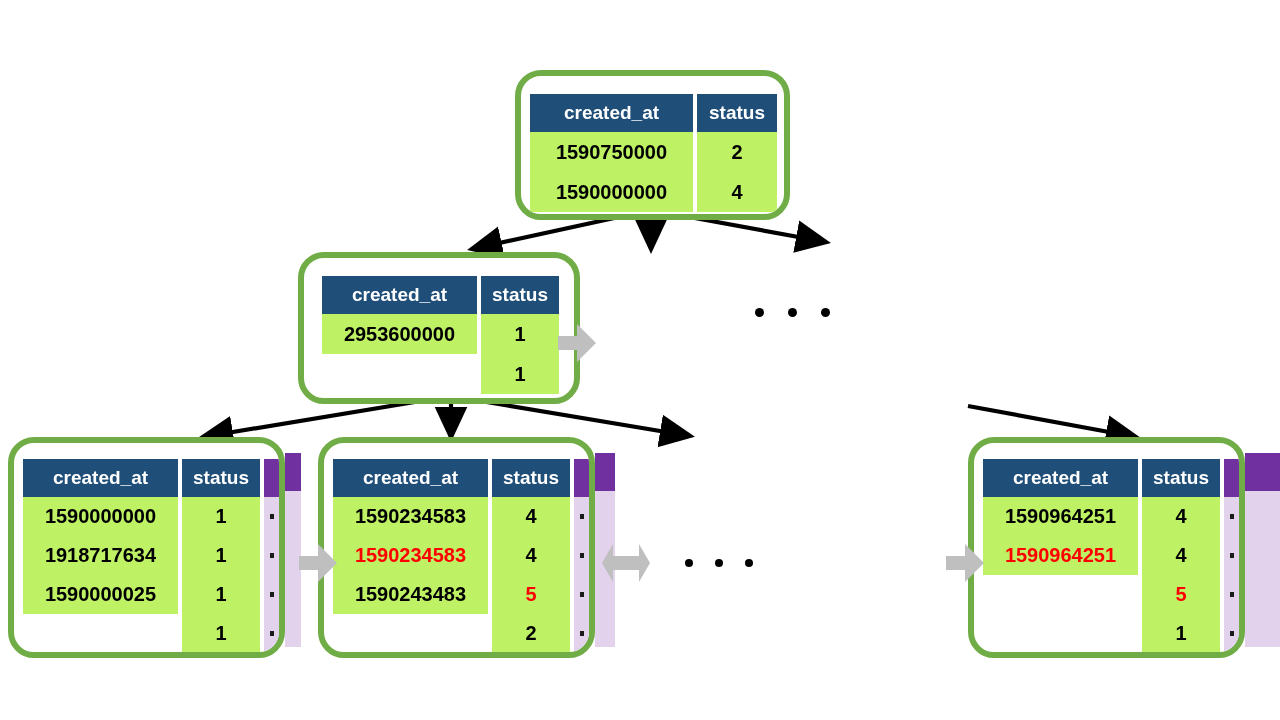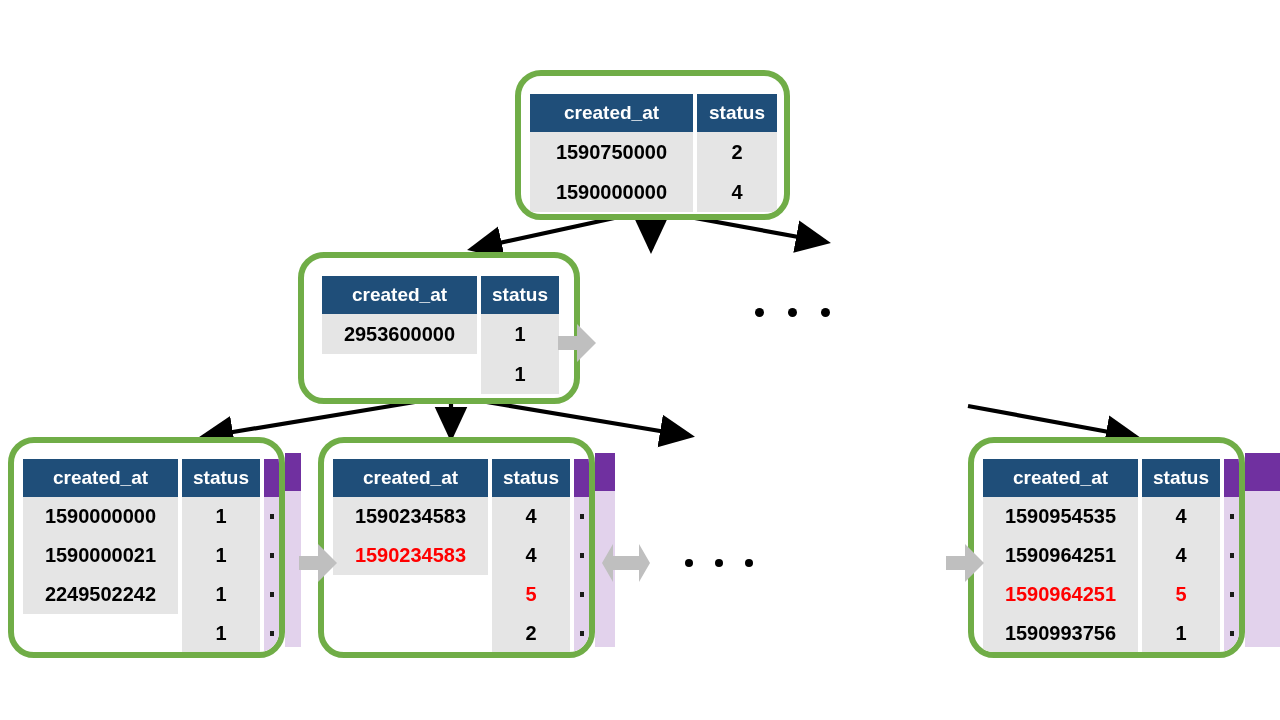--- a/index.html
+++ b/index.html
@@ -36,21 +36,21 @@
   .hcell{
     background:#1F4E79;
     color:#ffffff;
     font-weight:bold;
     display:flex;align-items:center;justify-content:center;
     box-sizing:border-box;
   }
   .hcell.pk{background:#7030A0;}
 
   .dcell{
-    background:#e5e5e5;
+    background:#bef264;
     color:#000000;
     font-weight:bold;
     display:flex;align-items:center;justify-content:center;
     box-sizing:border-box;
   }
   .dcell.pk{background:#E2D2EC;justify-content:flex-start;padding-left:6px;}
   .dcell.alert{color:#FF0000;}
 
   .pkdot{
     display:inline-block;width:4px;height:5px;background:#1a1a1a;
@@ -145,22 +145,22 @@
 
   <svg class="sib" style="left:556px;top:322px;" width="48" height="42" viewBox="0 0 48 42" xmlns="http://www.w3.org/2000/svg">
     <path d="M21,2 L40,21 L21,40 L21,28 L2,28 L2,14 L21,14 Z" fill="#BFBFBF"></path>
   </svg>
 
   <div class="node node-leaf" style="left:8px;top:437px;width:277px;height:221px;">
     <div class="node-inner" style="left:9px;top:16px;">
       <div class="col col-created">
         <div class="hcell">created_at</div>
         <div class="dcell">1590000000</div>
-        <div class="dcell">1590000021</div>
-        <div class="dcell">2249502242</div>
+        <div class="dcell">1918717634</div>
+        <div class="dcell">1590000025</div>
       </div>
       <div class="col col-status">
         <div class="hcell">status</div>
         <div class="dcell">1</div>
         <div class="dcell">1</div>
         <div class="dcell">1</div>
         <div class="dcell">1</div>
       </div>
       <div class="col col-pk">
         <div class="hcell pk">pk</div>
@@ -182,20 +182,21 @@
 
   <div style="position:absolute;left:285px;top:453px;width:16px;height:38px;background:#7030A0;"></div>
   <div style="position:absolute;left:285px;top:491px;width:16px;height:156px;background:#E2D2EC;"></div>
 
   <div class="node node-leaf" style="left:318px;top:437px;width:277px;height:221px;">
     <div class="node-inner" style="left:9px;top:16px;">
       <div class="col col-created">
         <div class="hcell">created_at</div>
         <div class="dcell">1590234583</div>
         <div class="dcell alert">1590234583</div>
+        <div class="dcell">1590243483</div>
       </div>
       <div class="col col-status">
         <div class="hcell">status</div>
         <div class="dcell">4</div>
         <div class="dcell">4</div>
         <div class="dcell alert">5</div>
         <div class="dcell">2</div>
       </div>
       <div class="col col-pk">
         <div class="hcell pk">pk</div>
@@ -222,24 +223,22 @@
   </svg>
 
   <svg class="sib" style="left:600px;top:542px;" width="52" height="42" viewBox="0 0 52 42" xmlns="http://www.w3.org/2000/svg">
     <path d="M13,2 L13,14 L39,14 L39,2 L50,21 L39,40 L39,28 L13,28 L13,40 L2,21 Z" fill="#BFBFBF"></path>
   </svg>
 
   <div class="node node-leaf" style="left:968px;top:437px;width:277px;height:221px;">
     <div class="node-inner" style="left:9px;top:16px;">
       <div class="col col-created">
         <div class="hcell">created_at</div>
-        <div class="dcell">1590954535</div>
         <div class="dcell">1590964251</div>
         <div class="dcell alert">1590964251</div>
-        <div class="dcell">1590993756</div>
       </div>
       <div class="col col-status">
         <div class="hcell">status</div>
         <div class="dcell">4</div>
         <div class="dcell">4</div>
         <div class="dcell alert">5</div>
         <div class="dcell">1</div>
       </div>
       <div class="col col-pk">
         <div class="hcell pk">pk</div>

